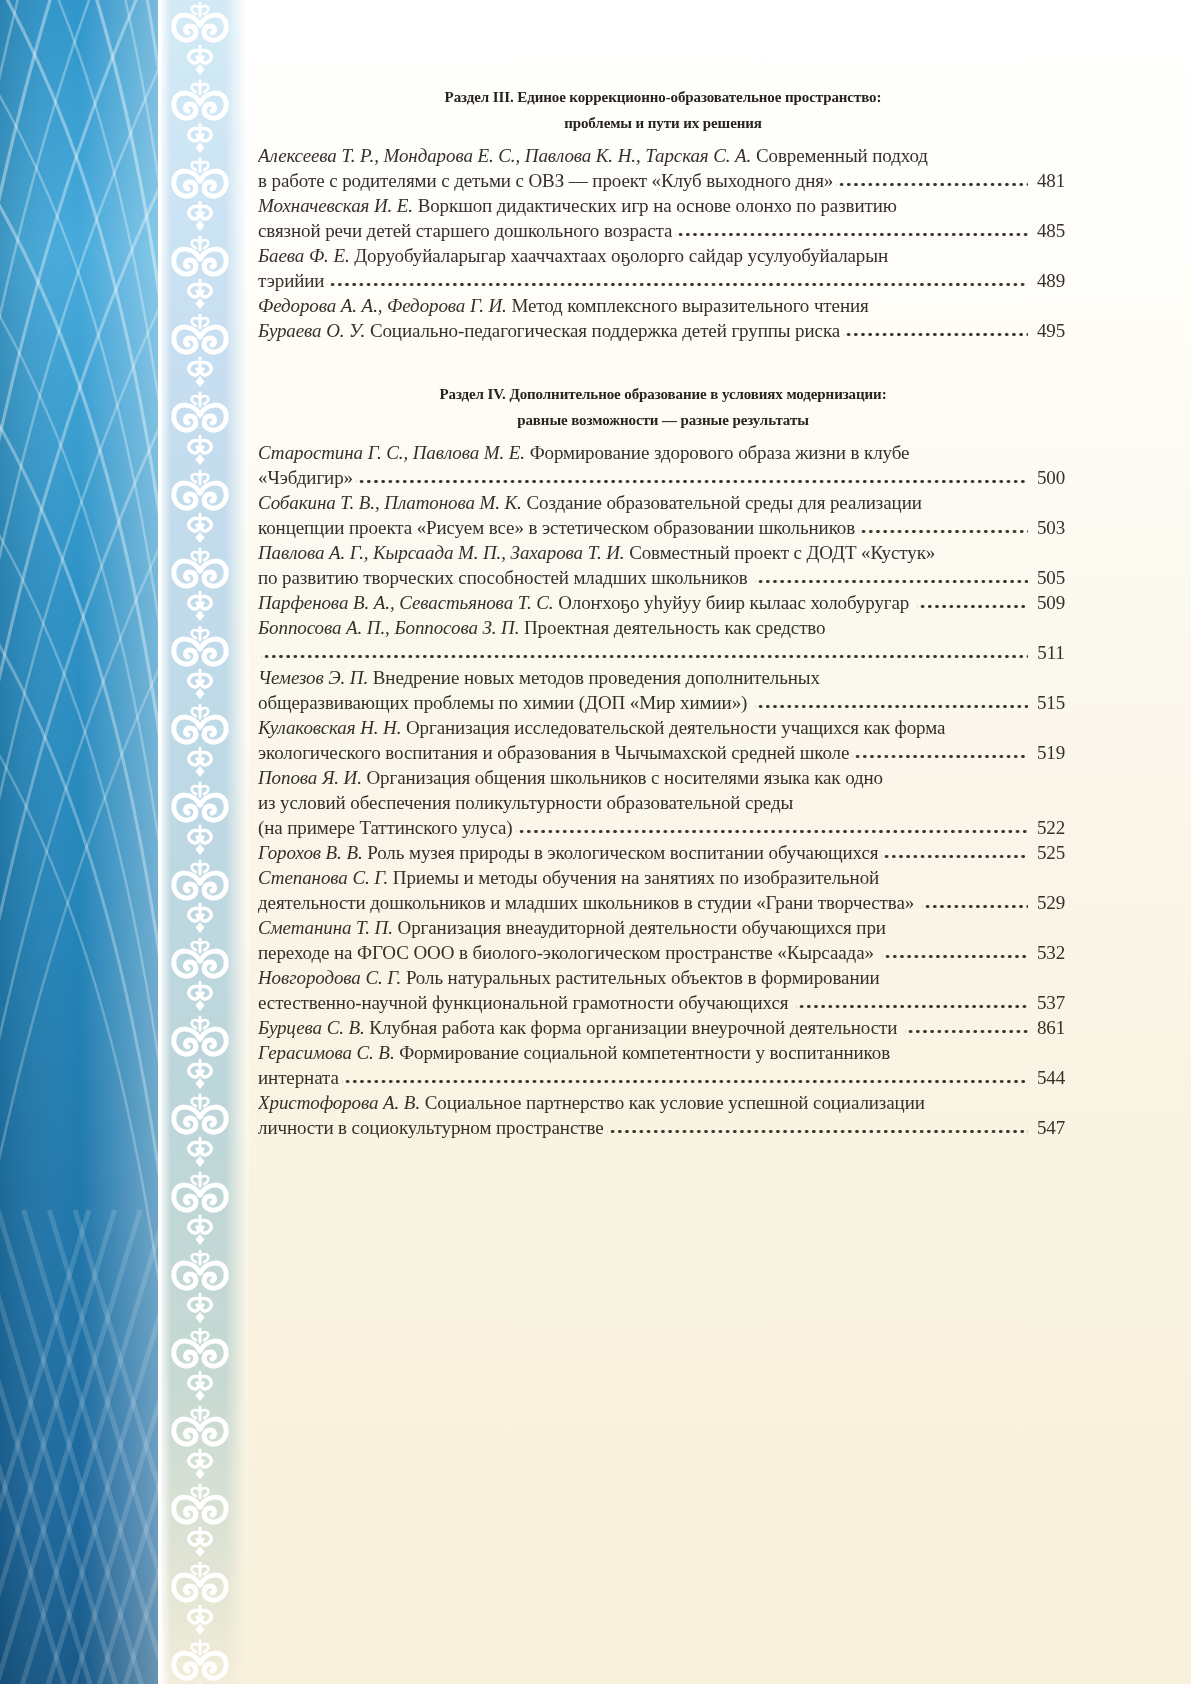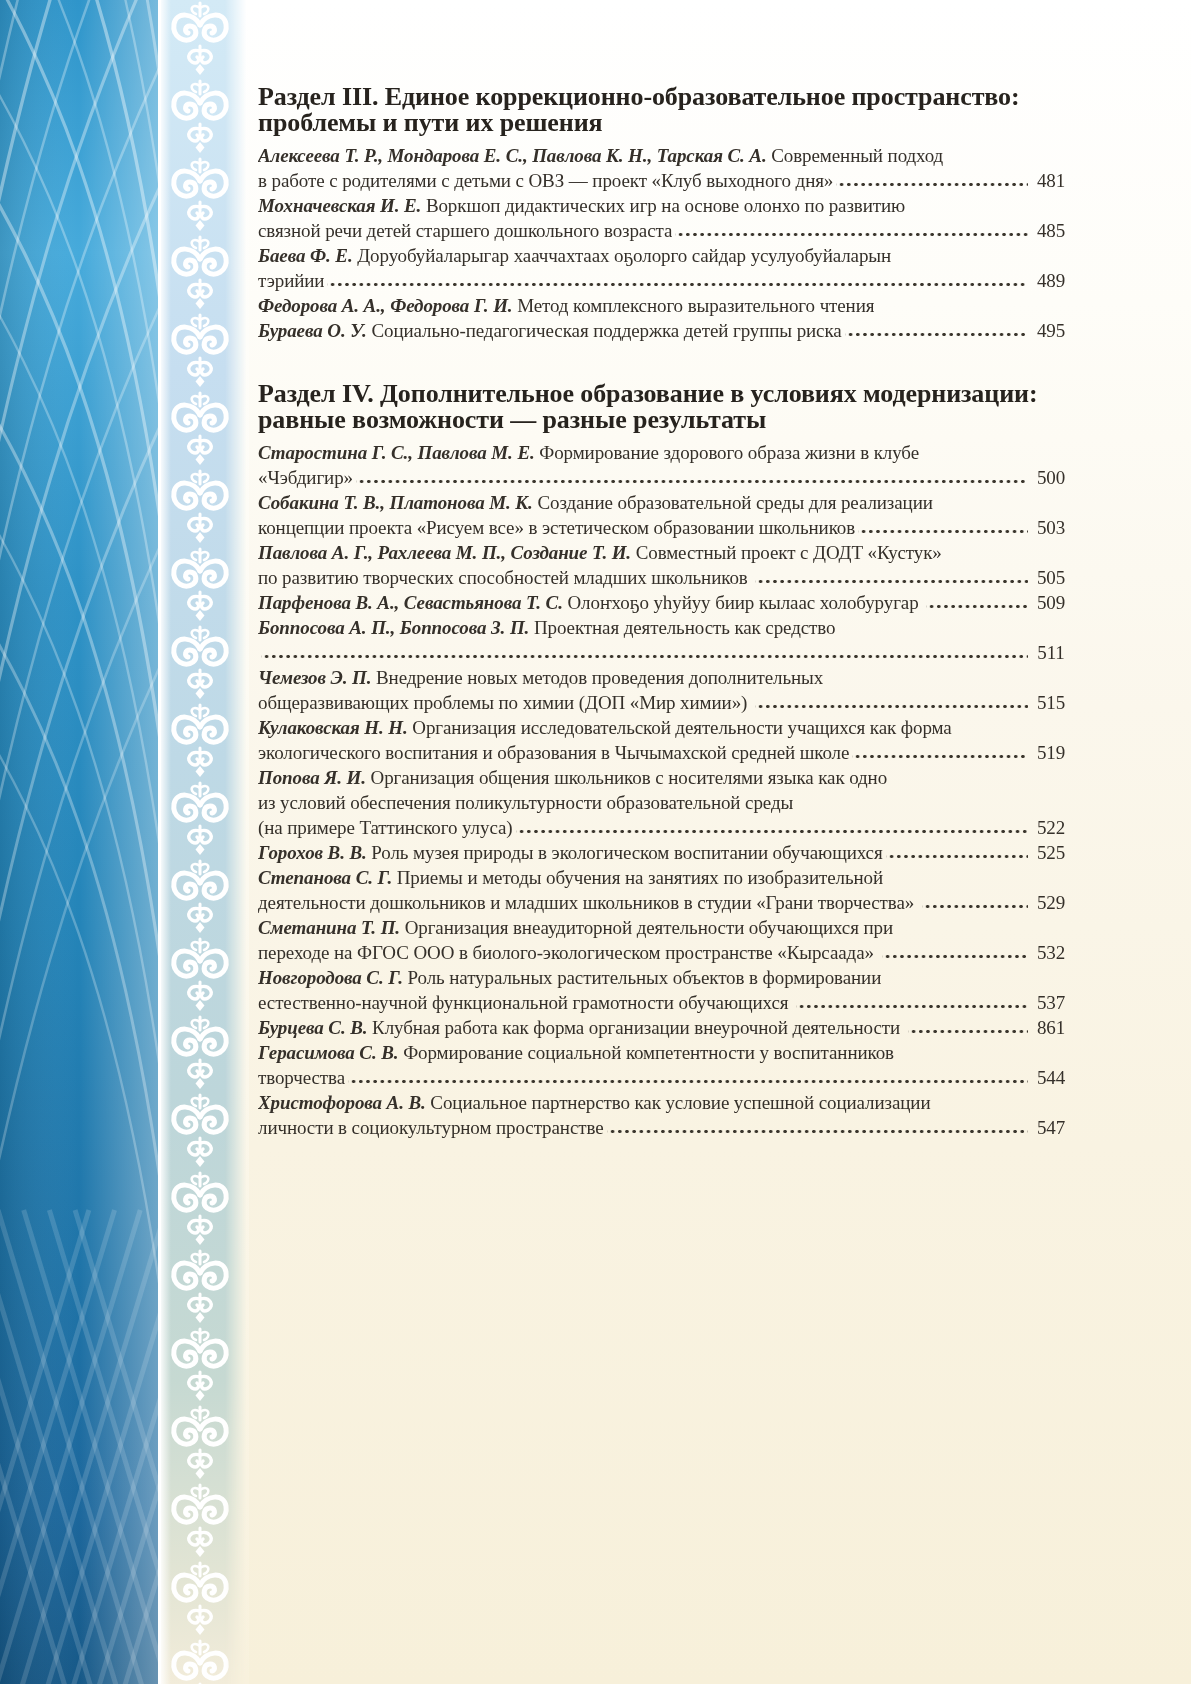--- a/index.html
+++ b/index.html
@@ -34,26 +34,26 @@
     background:linear-gradient(90deg,rgba(255,255,255,.85),rgba(255,255,255,0));
   }
   
   .content{
     position:absolute;left:258px;top:84px;width:810px;
     font-size:19px;line-height:25px;color:#35302a;
     letter-spacing:-0.1px;
   }
   .section + .section{margin-top:38px;}
   .section-title{
-    font-weight:bold;text-align:left;color:#27231e;
-    font-size:26px;line-height:26px;margin-bottom:7px;
+    font-weight:bold;text-align:center;color:#27231e;
+    font-size:15px;line-height:26px;margin-bottom:7px;
   }
   .toc-line{display:flex;align-items:baseline;white-space:pre;}
   .toc-line .txt{flex:0 1 auto;overflow:hidden;}
-  .toc-line .txt i{font-style:italic;font-weight:bold;}
+  .toc-line .txt i{font-style:italic;}
   .dots{
     flex:1 1 12px;min-width:12px;align-self:stretch;margin:0 2px 0 3px;
     background-image:radial-gradient(circle,#3a352c 1.45px,rgba(0,0,0,0) 1.9px);
     background-size:7.2px 7px;background-repeat:repeat-x;
     background-position:2px calc(100% - 5px);
   }
   .pageno{flex:0 0 auto;min-width:34px;text-align:center;padding-left:4px;}
 </style>
 </head>
 <body>
@@ -164,39 +164,39 @@
       </section>
       <section class="section">
         <div class="section-title">
           <div>Раздел IV. Дополнительное образование в условиях модернизации:</div>
           <div>равные возможности — разные результаты</div>
         </div>
         <div class="toc-line"><span class="txt"><i>Старостина Г. С., Павлова М. Е. </i>Формирование здорового образа жизни в клубе</span></div>
         <div class="toc-line"><span class="txt">«Чэбдигир»</span><span class="dots"></span><span class="pageno">500</span></div>
         <div class="toc-line"><span class="txt"><i>Собакина Т. В., Платонова М. К. </i>Создание образовательной среды для реализации</span></div>
         <div class="toc-line"><span class="txt">концепции проекта «Рисуем все» в эстетическом образовании школьников</span><span class="dots"></span><span class="pageno">503</span></div>
-        <div class="toc-line"><span class="txt"><i>Павлова А. Г., Рахлеева М. П., Создание Т. И. </i>Совместный проект с ДОДТ «Кустук»</span></div>
+        <div class="toc-line"><span class="txt"><i>Павлова А. Г., Кырсаада М. П., Захарова Т. И. </i>Совместный проект с ДОДТ «Кустук»</span></div>
         <div class="toc-line"><span class="txt">по развитию творческих способностей младших школьников </span><span class="dots"></span><span class="pageno">505</span></div>
         <div class="toc-line"><span class="txt"><i>Парфенова В. А., Севастьянова Т. С. </i>Олоҥхоҕо уһуйуу биир кылаас холобуругар </span><span class="dots"></span><span class="pageno">509</span></div>
         <div class="toc-line"><span class="txt"><i>Боппосова А. П., Боппосова З. П. </i>Проектная деятельность как средство</span></div>
         <div class="toc-line"><span class="dots"></span><span class="pageno">511</span></div>
         <div class="toc-line"><span class="txt"><i>Чемезов Э. П. </i>Внедрение новых методов проведения дополнительных</span></div>
         <div class="toc-line"><span class="txt">общеразвивающих проблемы по химии (ДОП «Мир химии») </span><span class="dots"></span><span class="pageno">515</span></div>
         <div class="toc-line"><span class="txt"><i>Кулаковская Н. Н. </i>Организация исследовательской деятельности учащихся как форма</span></div>
         <div class="toc-line"><span class="txt">экологического воспитания и образования в Чычымахской средней школе</span><span class="dots"></span><span class="pageno">519</span></div>
         <div class="toc-line"><span class="txt"><i>Попова Я. И. </i>Организация общения школьников с носителями языка как одно</span></div>
         <div class="toc-line"><span class="txt">из условий обеспечения поликультурности образовательной среды</span></div>
         <div class="toc-line"><span class="txt">(на примере Таттинского улуса)</span><span class="dots"></span><span class="pageno">522</span></div>
         <div class="toc-line"><span class="txt"><i>Горохов В. В. </i>Роль музея природы в экологическом воспитании обучающихся</span><span class="dots"></span><span class="pageno">525</span></div>
         <div class="toc-line"><span class="txt"><i>Степанова С. Г. </i>Приемы и методы обучения на занятиях по изобразительной</span></div>
         <div class="toc-line"><span class="txt">деятельности дошкольников и младших школьников в студии «Грани творчества» </span><span class="dots"></span><span class="pageno">529</span></div>
         <div class="toc-line"><span class="txt"><i>Сметанина Т. П. </i>Организация внеаудиторной деятельности обучающихся при</span></div>
         <div class="toc-line"><span class="txt">переходе на ФГОС ООО в биолого-экологическом пространстве «Кырсаада» </span><span class="dots"></span><span class="pageno">532</span></div>
         <div class="toc-line"><span class="txt"><i>Новгородова С. Г. </i>Роль натуральных растительных объектов в формировании</span></div>
         <div class="toc-line"><span class="txt">естественно-научной функциональной грамотности обучающихся </span><span class="dots"></span><span class="pageno">537</span></div>
         <div class="toc-line"><span class="txt"><i>Бурцева С. В. </i>Клубная работа как форма организации внеурочной деятельности </span><span class="dots"></span><span class="pageno">861</span></div>
         <div class="toc-line"><span class="txt"><i>Герасимова С. В. </i>Формирование социальной компетентности у воспитанников</span></div>
-        <div class="toc-line"><span class="txt">творчества</span><span class="dots"></span><span class="pageno">544</span></div>
+        <div class="toc-line"><span class="txt">интерната</span><span class="dots"></span><span class="pageno">544</span></div>
         <div class="toc-line"><span class="txt"><i>Христофорова А. В. </i>Социальное партнерство как условие успешной социализации</span></div>
         <div class="toc-line"><span class="txt">личности в социокультурном пространстве</span><span class="dots"></span><span class="pageno">547</span></div>
       </section>
     </main>
 </div>
 
 </body></html>

